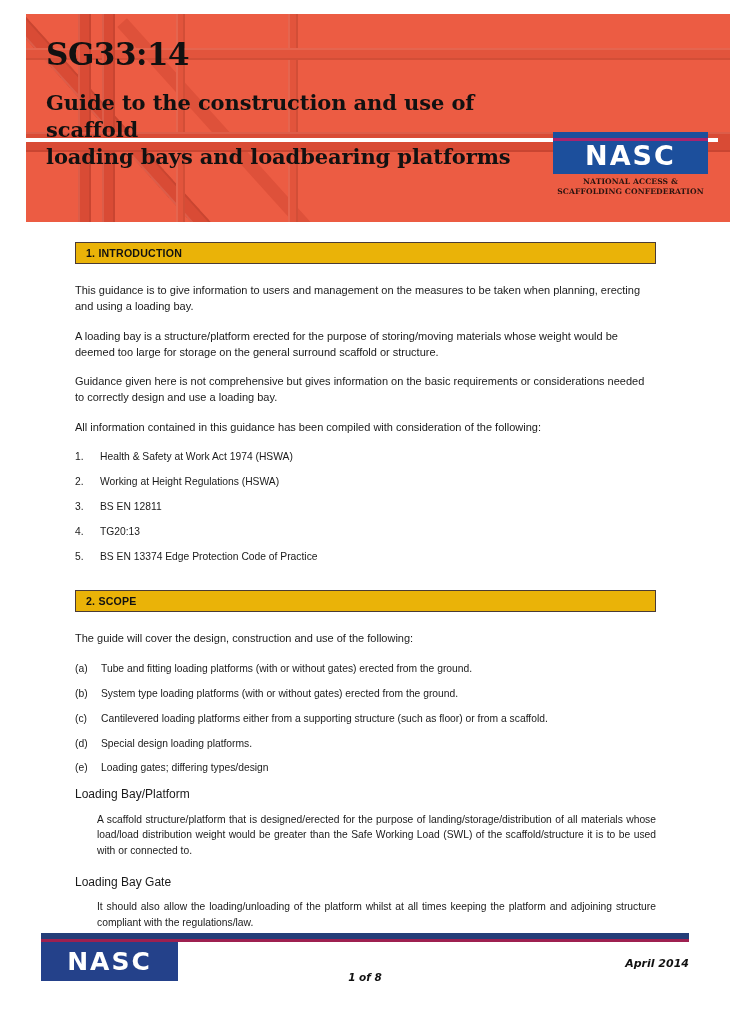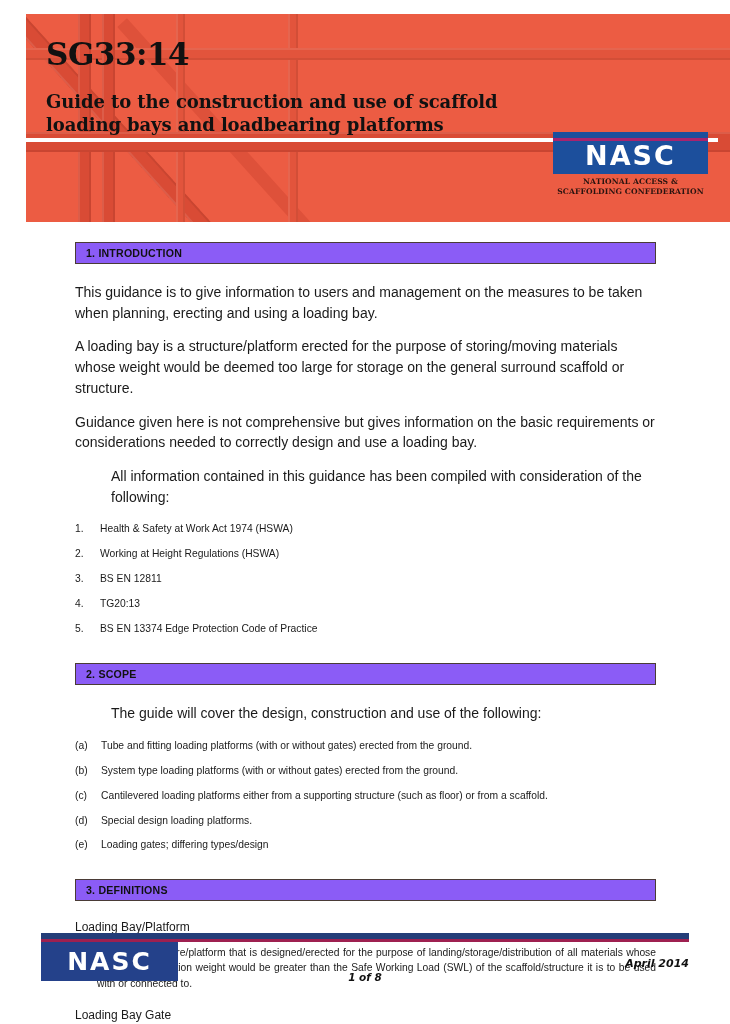--- a/index.html
+++ b/index.html
@@ -97,21 +97,21 @@
     color: #111111;
     line-height: 1;
   }
   .doc-subtitle {
     position: absolute;
     left: 20px;
     top: 76px;
     width: 520px;
     font-family: "DejaVu Serif", serif;
     font-weight: bold;
-    font-size: 18px;
+    font-size: 21px;
     line-height: 1.28;
     color: #111111;
     letter-spacing: -0.1px;
   }
 
   
   .nasc-logo-header {
     position: absolute;
     left: 527px;
     top: 118px;
@@ -159,39 +159,39 @@
   .content {
     position: absolute;
     left: 75px;
     top: 242px;
     width: 581px;
   }
 
   .section-bar {
     box-sizing: border-box;
     width: 581px;
-    background: #8b5cf6;
+    background: #eab308;
     border: 1.3px solid #4a3b36;
     padding: 4px 0 4px 10px;
     font-size: 10.6px;
     font-weight: bold;
     color: #111111;
     letter-spacing: 0.2px;
     margin-bottom: 18px;
   }
   .section-bar.sec2 { margin-top: 26px; }
   .section-bar.sec3 { margin-top: 26px; }
 
   p.body-text {
     margin: 0 0 13px 0;
-    font-size: 14px;
+    font-size: 11px;
     line-height: 1.48;
     color: #1a1a1a;
   }
-  p.body-text.last { margin-bottom: 15px; margin-left: 36px; }
+  p.body-text.last { margin-bottom: 15px; }
 
   ol.num-list, ul.alpha-list, ul.plain-list {
     list-style: none;
     margin: 0;
     padding: 0;
   }
   .list-row {
     display: flex;
     font-size: 10.3px;
     line-height: 1.45;
@@ -368,21 +368,20 @@
       <li class="list-row">
         <span class="list-marker alpha">(d)</span>
         <span class="list-body">Special design loading platforms.</span>
       </li>
       <li class="list-row">
         <span class="list-marker alpha">(e)</span>
         <span class="list-body">Loading gates; differing types/design</span>
       </li>
     </ul>
 
-    <div class="section-bar sec3">3.  DEFINITIONS</div>
 
     <p class="def-term">Loading Bay/Platform</p>
     <p class="def-body">A scaffold structure/platform that is designed/erected for the purpose of landing/storage/distribution of all materials whose load/load distribution weight would be greater than the Safe Working Load (SWL) of the scaffold/structure it is to be used with or connected to.</p>
 
     <p class="def-term">Loading Bay Gate</p>
     <p class="def-body">It should also allow the loading/unloading of the platform whilst at all times keeping the platform and adjoining structure compliant with the regulations/law.</p>
   </div>
 
   <div class="footer">
     <div class="footer-bar-navy"></div>

